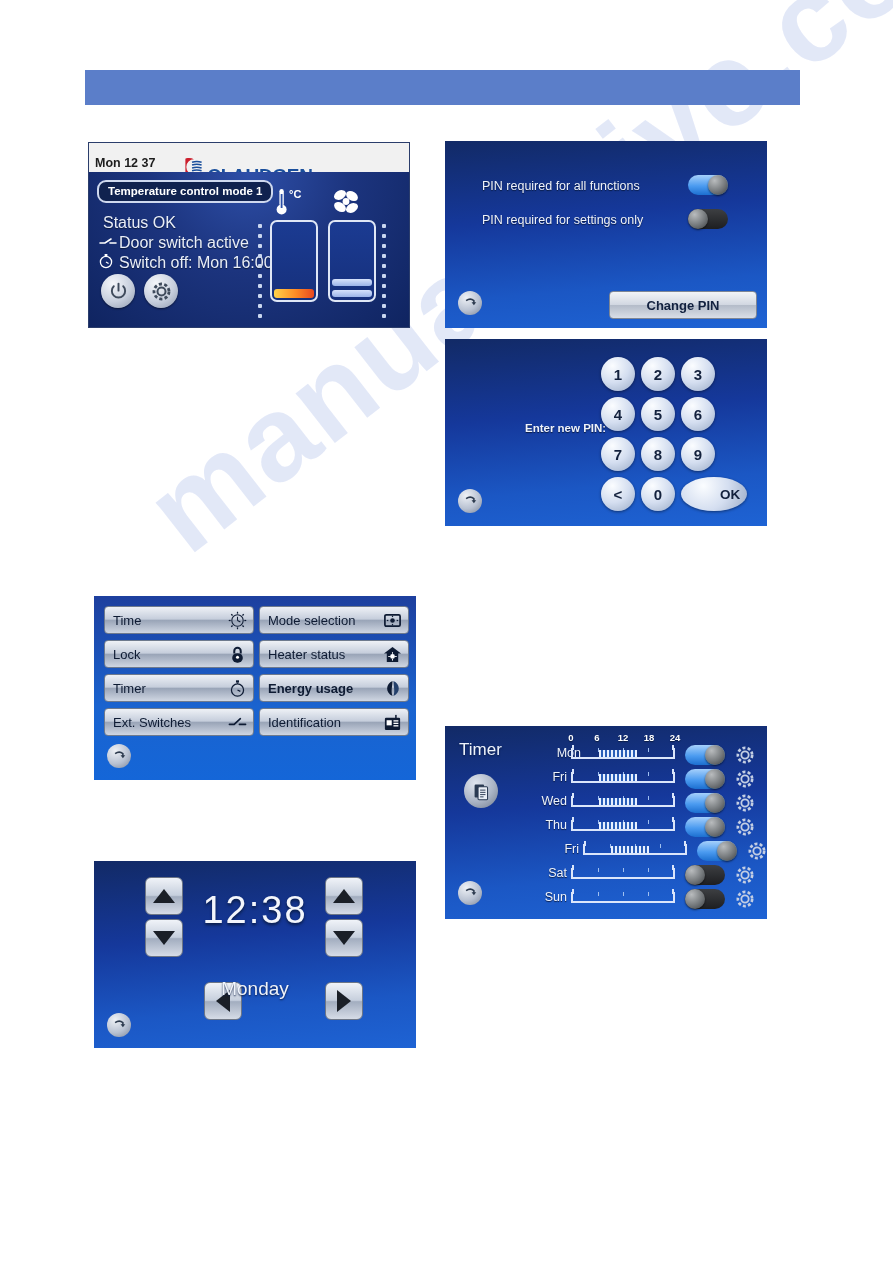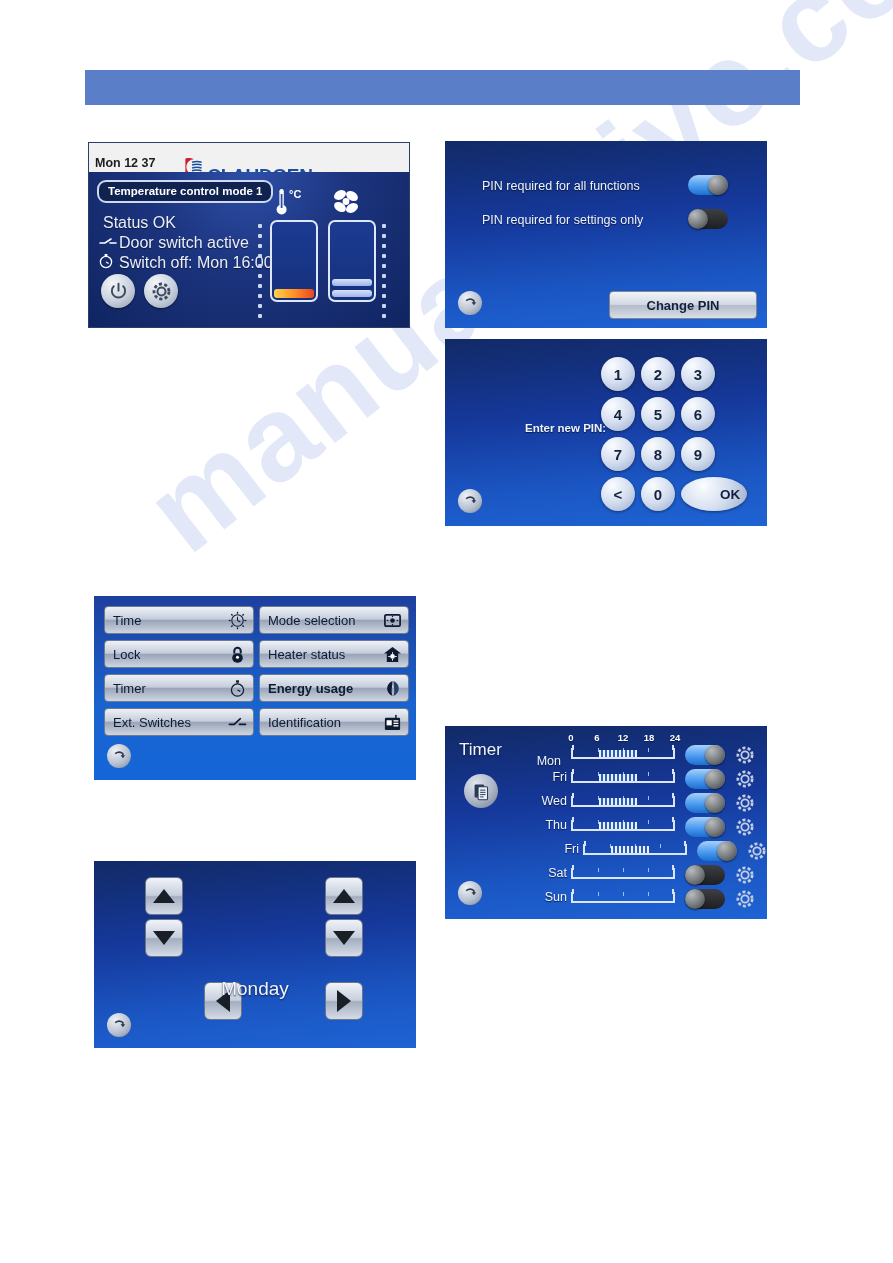--- a/index.html
+++ b/index.html
@@ -402,20 +402,21 @@
     <div class="sqbtn" style="left:51px;top:16px;">
         <i class="tri up"></i>
       </div>
     <div class="sqbtn" style="left:51px;top:58px;">
         <i class="tri down"></i>
       </div>
     <div class="sqbtn" style="left:110px;top:121px;">
         <i class="tri left"></i>
       </div>
 
+    <div id="clockTxt">12:38</div>
     <div id="dayTxt">Monday</div>
 
     <div class="sqbtn" style="left:231px;top:16px;">
         <i class="tri up"></i>
       </div>
     <div class="sqbtn" style="left:231px;top:58px;">
         <i class="tri down"></i>
       </div>
     <div class="sqbtn" style="left:231px;top:121px;">
         <i class="tri right"></i>
@@ -448,21 +449,21 @@
 
     <div class="tickrow" id="tickrow">
         <span style="left: 0%;">0</span>
         <span style="left: 25%;">6</span>
         <span style="left: 50%;">12</span>
         <span style="left: 75%;">18</span>
         <span style="left: 100%;">24</span>
       </div>
     <div id="dayrows">
         <div class="drow" style="left: 0px; top: 18px; width: 100%;">
-          <div class="dname" style="left: 76px; right: auto; margin-top: 8px;">Mon</div>
+          <div class="dname" style="left: 96px; right: auto;">Mon</div>
           <div class="dbar" style="left: 126px;">
             <i class="cap" style="left: -1px;"></i>
             <i class="cap" style="left: calc(100% - 1px);"></i>
             <i class="tk" style="left: 25%;"></i>
             <i class="tk" style="left: 50%;"></i>
             <i class="tk" style="left: 75%;"></i>
             <div class="fill" style="left: 26%; width: 38%;"></div>
           </div>
           <div class="toggle on" style="left: 240px; top: 1px;">
             <span class="knob"></span>

